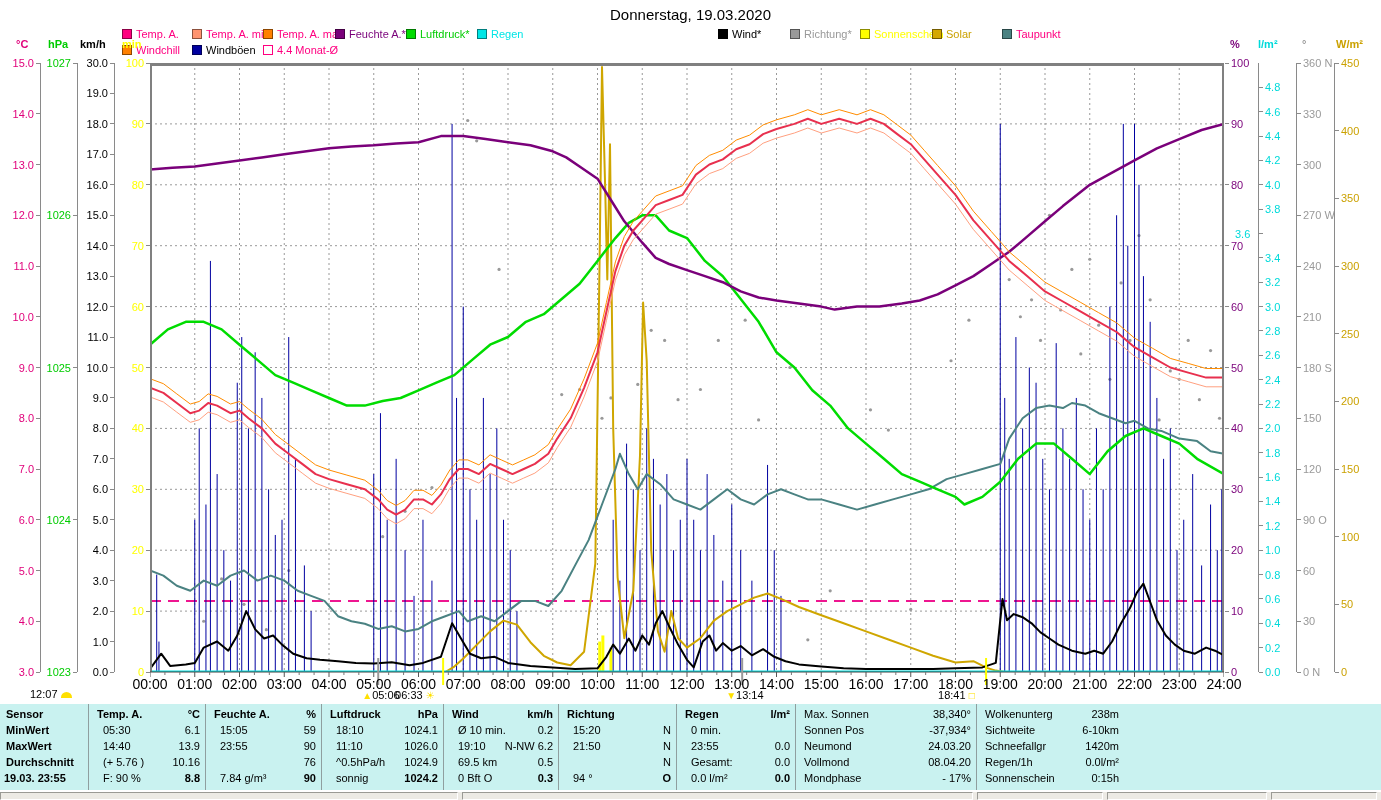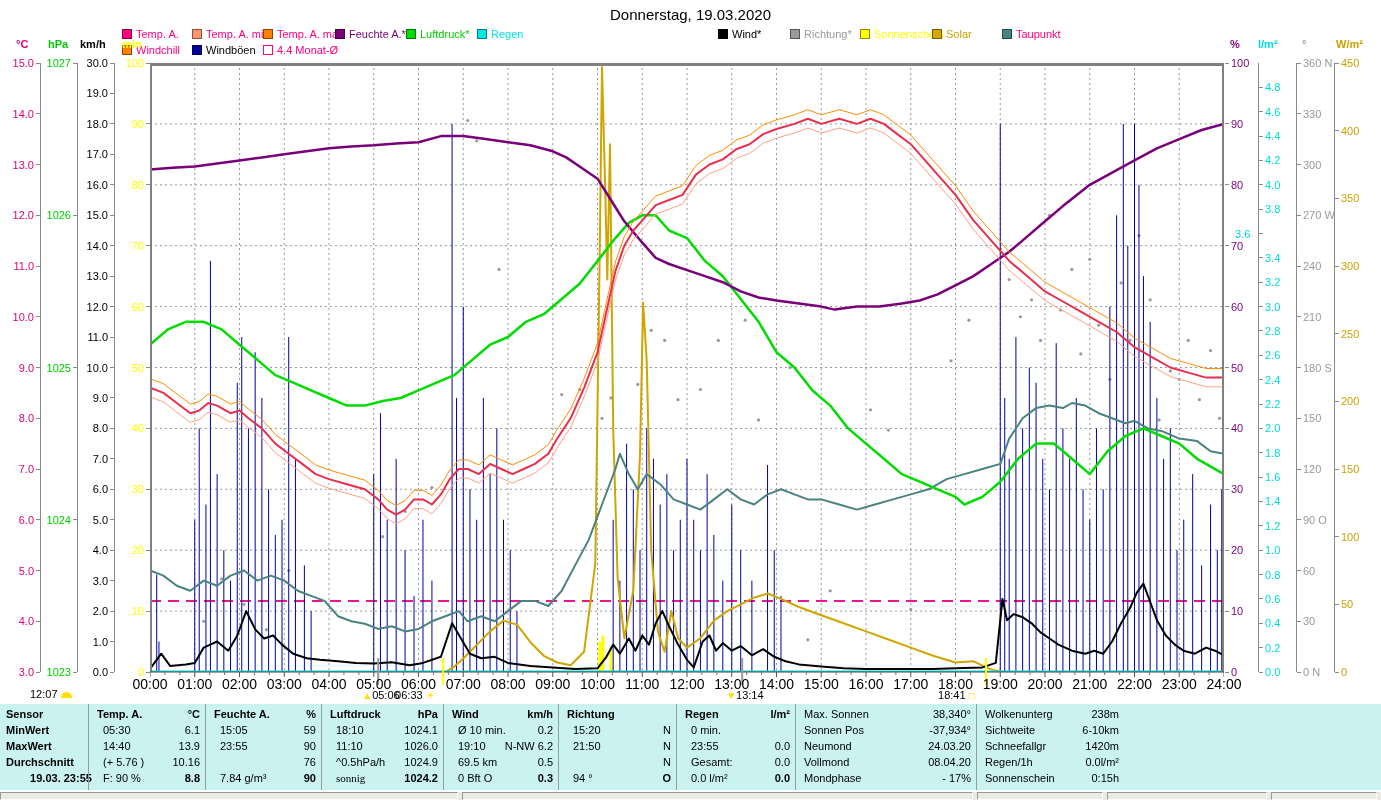--- a/index.html
+++ b/index.html
@@ -605,21 +605,21 @@
     </div>
   <div class="noon">
     <span>12:07</span><span class="dome"></span>
   </div>
   <div class="stats" id="stats">
       <div class="scol first" style="left: 0px; width: 86px;">
         <div class="srow bold" style="top: 2px; padding-left: 6px;">Sensor</div>
         <div class="srow bold" style="top: 18px; padding-left: 6px;">MinWert</div>
         <div class="srow bold" style="top: 34px; padding-left: 6px;">MaxWert</div>
         <div class="srow bold" style="top: 50px; padding-left: 6px;">Durchschnitt</div>
-        <div class="srow bold" style="top: 66px; padding-left: 18px; text-align: center;">19.03. 23:55</div>
+        <div class="srow bold" style="top: 66px; padding-left: 4px;">19.03. 23:55</div>
       </div>
       <div class="scol" style="left: 88px; width: 117px;">
         <div class="srow" style="top: 2px;">
           <div class="cell-l bold">Temp. A.</div>
           <div class="cell-r bold">°C</div>
         </div>
         <div class="srow" style="top: 18px;">
           <div class="cell-l" style="left: 14px;">05:30</div>
           <div class="cell-r">6.1</div>
         </div>
@@ -669,21 +669,21 @@
         </div>
         <div class="srow" style="top: 34px;">
           <div class="cell-l" style="left: 14px;">11:10</div>
           <div class="cell-r">1026.0</div>
         </div>
         <div class="srow" style="top: 50px;">
           <div class="cell-l" style="left: 14px;">^0.5hPa/h</div>
           <div class="cell-r">1024.9</div>
         </div>
         <div class="srow" style="top: 66px;">
-          <div class="cell-l" style="left: 14px; font-family: Liberation Serif, serif;">sonnig</div>
+          <div class="cell-l" style="left: 14px;">sonnig</div>
           <div class="cell-r bold">1024.2</div>
         </div>
       </div>
       <div class="scol" style="left: 443px; width: 115px;">
         <div class="srow" style="top: 2px;">
           <div class="cell-l bold">Wind</div>
           <div class="cell-r bold">km/h</div>
         </div>
         <div class="srow" style="top: 18px;">
           <div class="cell-l" style="left: 14px;">Ø 10 min.</div>

